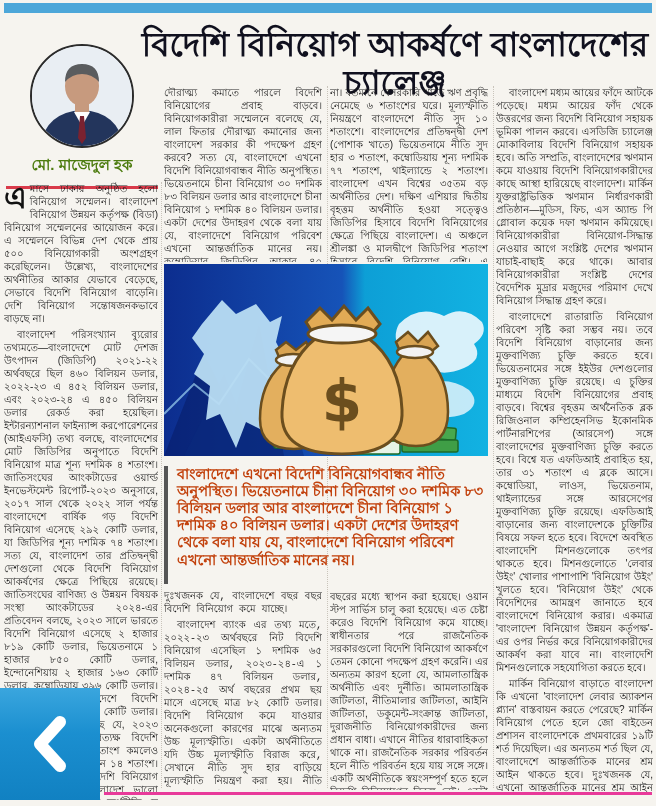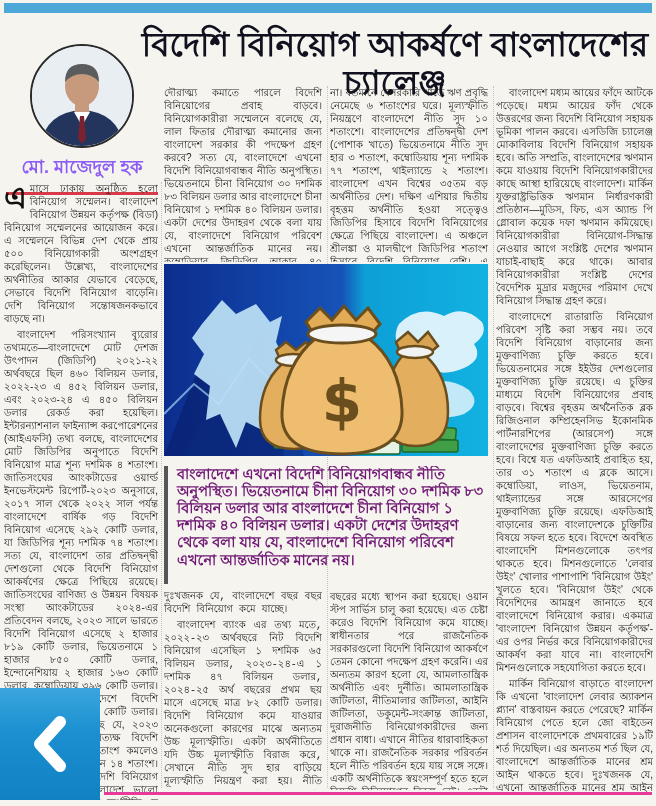--- a/index.html
+++ b/index.html
@@ -8,37 +8,37 @@
   .page { position:relative; width:656px; height:806px; background:#f6f4ef; overflow:hidden; }
 
   .top-bar { position:absolute; left:4px; top:3px; width:648px; height:10px; background:#4da7d9; }
 
   .headline { position:absolute; left:138px; top:26px; width:514px; text-align:center;
               font-size:33px; font-weight:bold; color:#10101e; line-height:1.15; }
 
   .author-card { position:absolute; left:6px; top:44px; width:152px; text-align:center; }
   .author-photo { width:104px; height:104px; border-radius:50%; border:2px solid #2b2b2b;
                   overflow:hidden; display:block; margin:0 auto; background:#e9eef3; }
-  .author-name { margin-top:5px; font-size:18px; font-weight:bold; color:#8b5cf6; }
+  .author-name { margin-top:5px; font-size:15px; font-weight:bold; color:#4d7c0f; }
   .author-rule { margin-top:8px; height:3px; background:#d93a4a; width:152px; }
 
   .col { position:absolute; font-size:10px; line-height:1.3; text-align:justify; color:#1d1d1d;
          overflow:hidden; }
   .col p { margin-bottom:3px; }
   .col p.indent { text-indent:13px; }
   .dropcap { float:left; font-size:30px; line-height:0.9; font-weight:bold; padding:2px 3px 0 0; color:#111; }
 
   .gutter { position:absolute; width:0; border-left:1px dotted #c9c4bb; }
 
   .feature { position:absolute; left:164px; top:264px; width:324px; }
   .feature svg { display:block; }
 
   .pull-quote { position:absolute; left:164px; top:466px; width:324px; height:118px; overflow:hidden;
                 border-left:4px solid #555; padding-left:9px;
-                font-size:14.5px; font-weight:600; line-height:1.18; color:#701a75; text-align:left; }
+                font-size:14.5px; font-weight:600; line-height:1.18; color:#c2410c; text-align:left; }
 
   .back-button { position:absolute; left:0; top:688px; width:100px; height:112px;
                  background:linear-gradient(180deg,#3aa6de 0%, #1b8fd0 40%, #1181c2 100%);
                  border:none; cursor:pointer; display:flex; align-items:center; justify-content:center; }
 
   .bottom-rule { position:absolute; left:104px; top:792px; width:548px; height:3px; background:#e83a9a; }
 </style>
 </head>
 <body>
 

